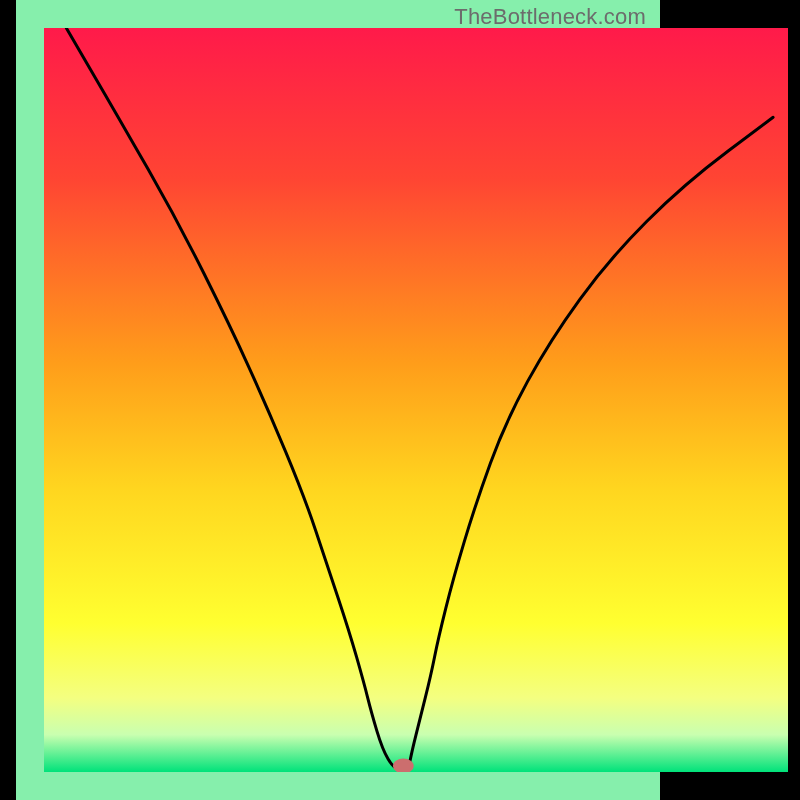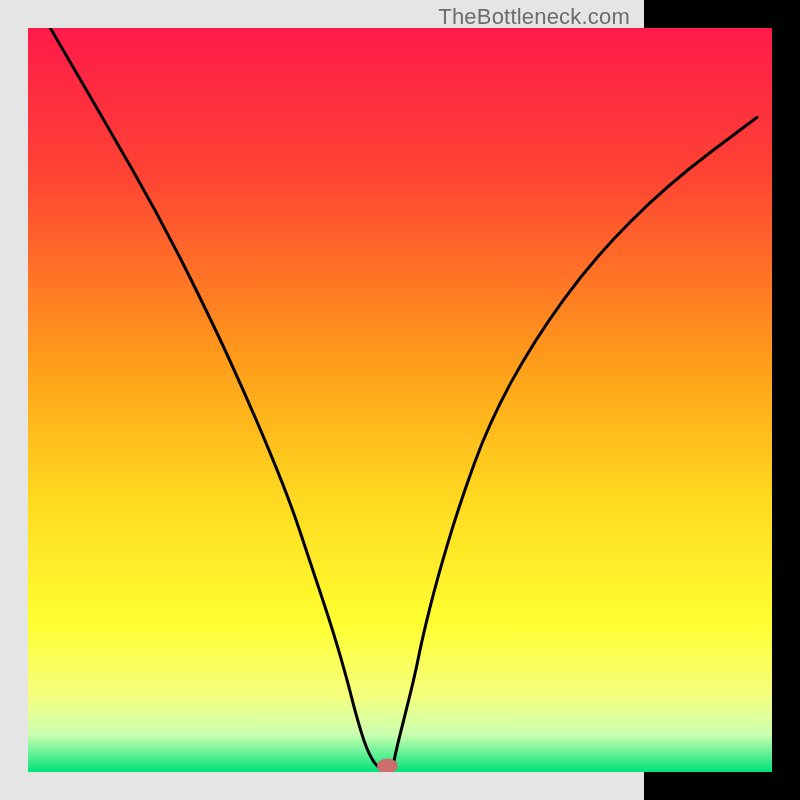--- a/index.html
+++ b/index.html
@@ -8,21 +8,22 @@
     width: 800px;
     height: 800px;
     background: #000;
     overflow: hidden;
     font-family: Arial, Helvetica, sans-serif;
   }
   .frame {
     position: relative;
     width: 644px;
     height: 800px;
-    background: #e5e5e5;
+    background: #86efac;
+    margin-left: 16px;
   }
   .watermark {
     position: absolute;
     top: 4px;
     right: 14px;
     color: #6c6c6c;
     font-size: 22px;
     font-weight: 500;
     letter-spacing: 0.2px;
     user-select: none;

